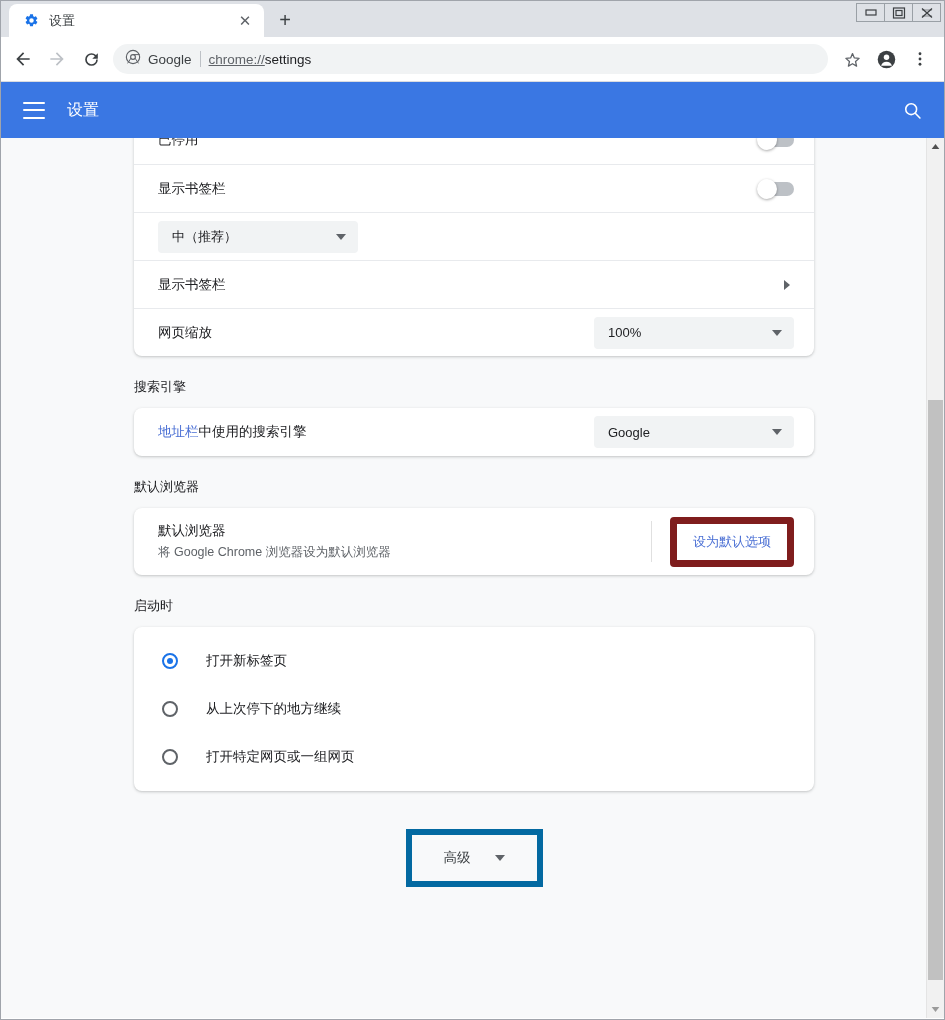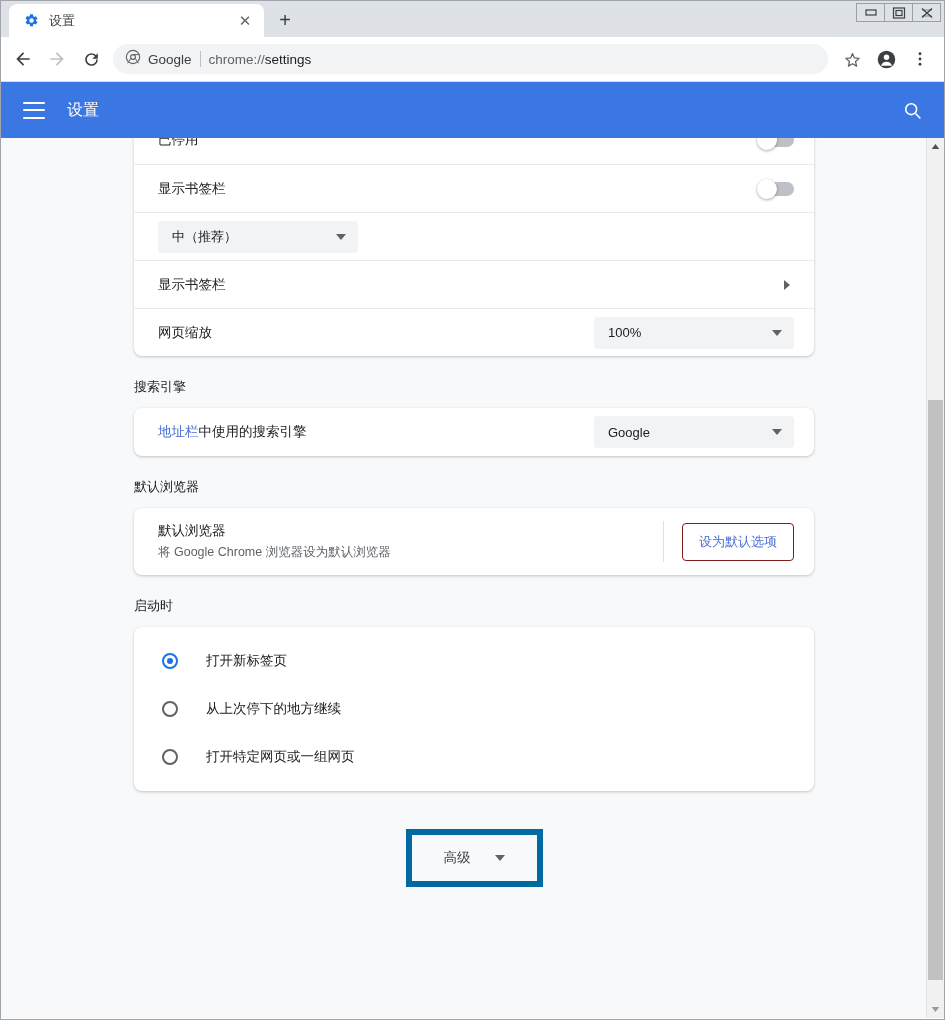--- a/index.html
+++ b/index.html
@@ -106,21 +106,21 @@
     display: flex;
     align-items: center;
     padding: 0 8px 0 12px;
     gap: 8px;
     overflow: hidden;
   }
   .omni-chip { display: flex; align-items: center; gap: 7px; flex: none; }
   .omni-chrome-label { font-size: 13.5px; color: #3c4043; }
   .omni-sep { width: 1px; height: 16px; background: #bdc1c6; flex: none; }
   .omni-url { font-size: 13.5px; color: #202124; white-space: nowrap; }
-  .omni-url .scheme { color: #5f6368; }
+  .omni-url .scheme { color: #5f6368; text-decoration: underline; }
 
   
   .app-header {
     height: 56px;
     background: #3a77e3;
     display: flex;
     align-items: center;
     padding: 0 20px 0 22px;
     gap: 22px;
   }
@@ -227,21 +227,21 @@
     font-size: 13px;
     color: #202124;
     padding: 22px 0 12px 0;
   }
 
   
   .db-left { flex: 1; padding: 14px 0; }
   .db-title { font-size: 13.5px; color: #202124; }
   .db-divider { width: 1px; align-self: stretch; background: #e0e0e0; margin: 13px 18px 13px 0; }
   .btn-outline {
-    border: 1px solid #7f1d1d;
+    border: 7px solid #7f1d1d;
     border-radius: 4px;
     color: #4a6fd4;
     font-size: 13px;
     padding: 9px 16px;
     background: #ffffff;
     white-space: nowrap;
   }
 
   
   .radio-row {

